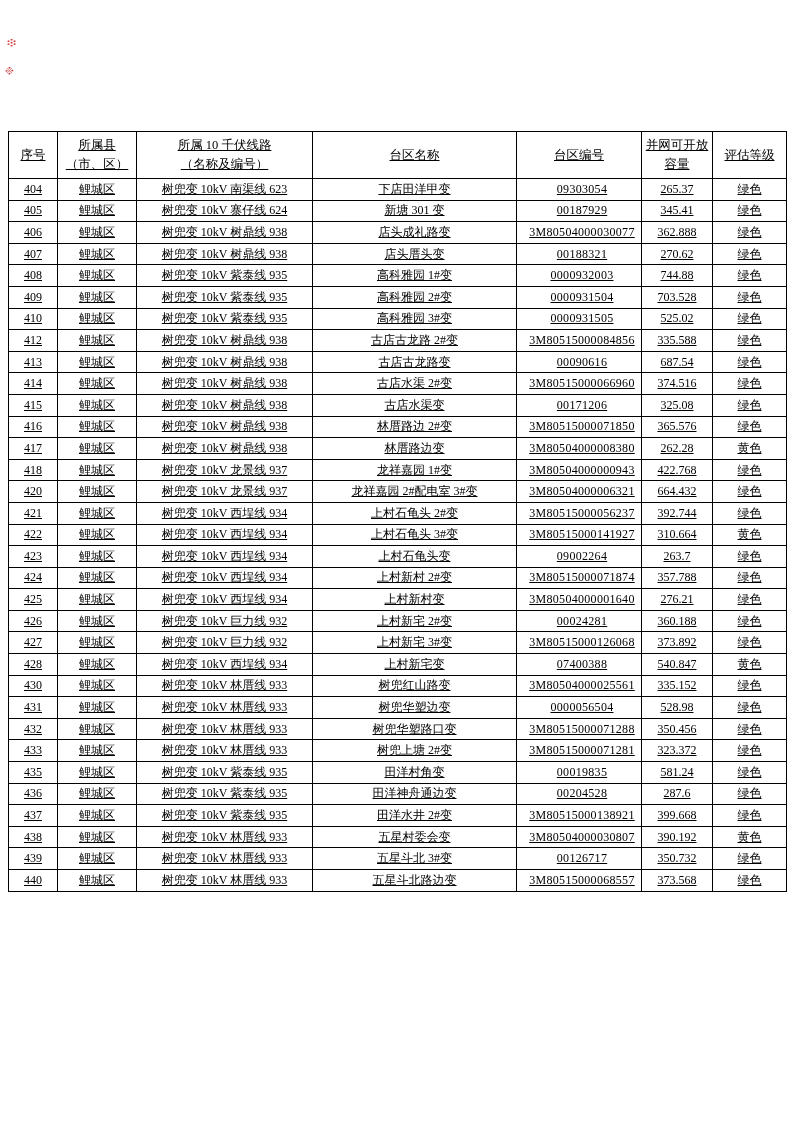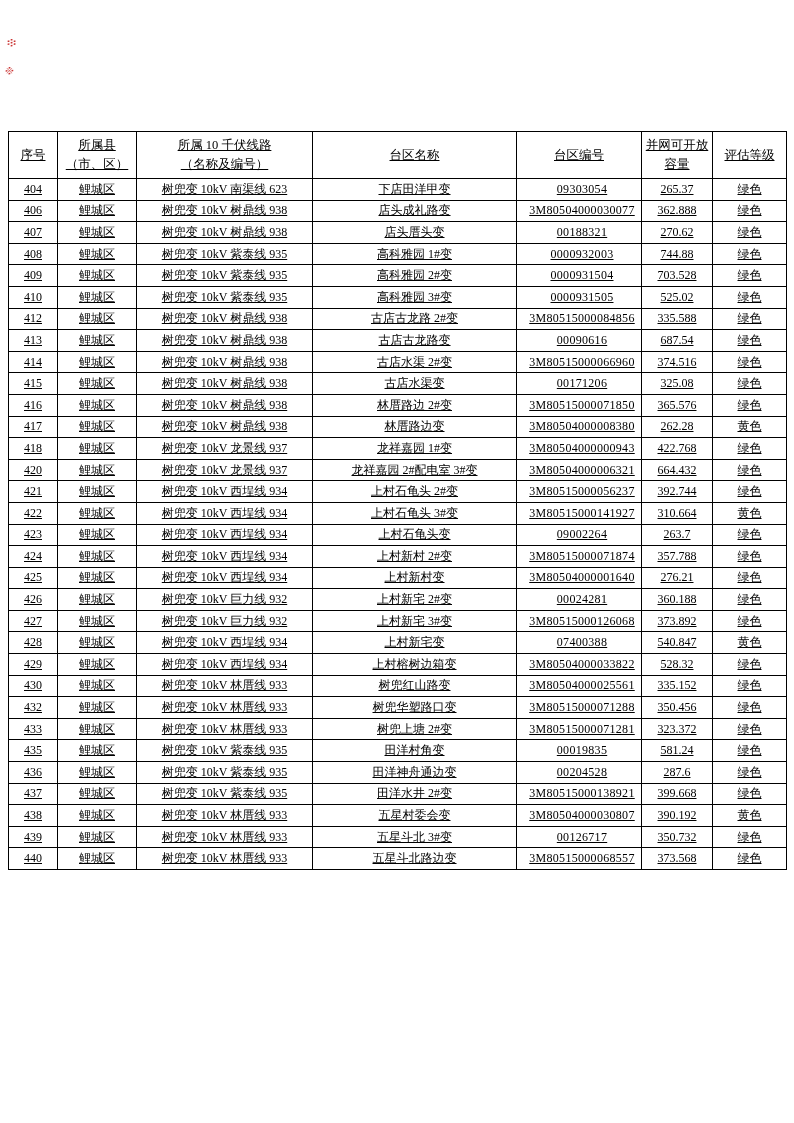--- a/index.html
+++ b/index.html
@@ -94,20 +94,29 @@
         <tr data-name="table-row">
           <td data-name="cell-serial">404</td>
           <td data-name="cell-district">鲤城区</td>
           <td data-name="cell-line">树兜变 10kV 南渠线 623</td>
           <td data-name="cell-station-name">下店田洋甲变</td>
           <td data-name="cell-station-code">09303054</td>
           <td data-name="cell-capacity">265.37</td>
           <td data-name="cell-grade">绿色</td>
         </tr>
         <tr data-name="table-row">
+          <td data-name="cell-serial">405</td>
+          <td data-name="cell-district">鲤城区</td>
+          <td data-name="cell-line">树兜变 10kV 寨仔线 624</td>
+          <td data-name="cell-station-name">新塘 301 变</td>
+          <td data-name="cell-station-code">00187929</td>
+          <td data-name="cell-capacity">345.41</td>
+          <td data-name="cell-grade">绿色</td>
+        </tr>
+        <tr data-name="table-row">
           <td data-name="cell-serial">406</td>
           <td data-name="cell-district">鲤城区</td>
           <td data-name="cell-line">树兜变 10kV 树鼎线 938</td>
           <td data-name="cell-station-name">店头成礼路变</td>
           <td data-name="cell-station-code">3M80504000030077</td>
           <td data-name="cell-capacity">362.888</td>
           <td data-name="cell-grade">绿色</td>
         </tr>
         <tr data-name="table-row">
           <td data-name="cell-serial">407</td>
@@ -283,35 +292,35 @@
         <tr data-name="table-row">
           <td data-name="cell-serial">428</td>
           <td data-name="cell-district">鲤城区</td>
           <td data-name="cell-line">树兜变 10kV 西埕线 934</td>
           <td data-name="cell-station-name">上村新宅变</td>
           <td data-name="cell-station-code">07400388</td>
           <td data-name="cell-capacity">540.847</td>
           <td data-name="cell-grade">黄色</td>
         </tr>
         <tr data-name="table-row">
-          <td data-name="cell-serial">429</td>
-          <td data-name="cell-district">鲤城区</td>
-          <td data-name="cell-line">树兜变 10kV 西埕线 934</td>
-          <td data-name="cell-station-name">上村榕树边箱变</td>
-          <td data-name="cell-station-code">3M80504000033822</td>
-          <td data-name="cell-capacity">528.32</td>
-          <td data-name="cell-grade">绿色</td>
-        </tr>
-        <tr data-name="table-row">
           <td data-name="cell-serial">430</td>
           <td data-name="cell-district">鲤城区</td>
           <td data-name="cell-line">树兜变 10kV 林厝线 933</td>
           <td data-name="cell-station-name">树兜红山路变</td>
           <td data-name="cell-station-code">3M80504000025561</td>
           <td data-name="cell-capacity">335.152</td>
+          <td data-name="cell-grade">绿色</td>
+        </tr>
+        <tr data-name="table-row">
+          <td data-name="cell-serial">431</td>
+          <td data-name="cell-district">鲤城区</td>
+          <td data-name="cell-line">树兜变 10kV 林厝线 933</td>
+          <td data-name="cell-station-name">树兜华塑边变</td>
+          <td data-name="cell-station-code">0000056504</td>
+          <td data-name="cell-capacity">528.98</td>
           <td data-name="cell-grade">绿色</td>
         </tr>
         <tr data-name="table-row">
           <td data-name="cell-serial">432</td>
           <td data-name="cell-district">鲤城区</td>
           <td data-name="cell-line">树兜变 10kV 林厝线 933</td>
           <td data-name="cell-station-name">树兜华塑路口变</td>
           <td data-name="cell-station-code">3M80515000071288</td>
           <td data-name="cell-capacity">350.456</td>
           <td data-name="cell-grade">绿色</td>

